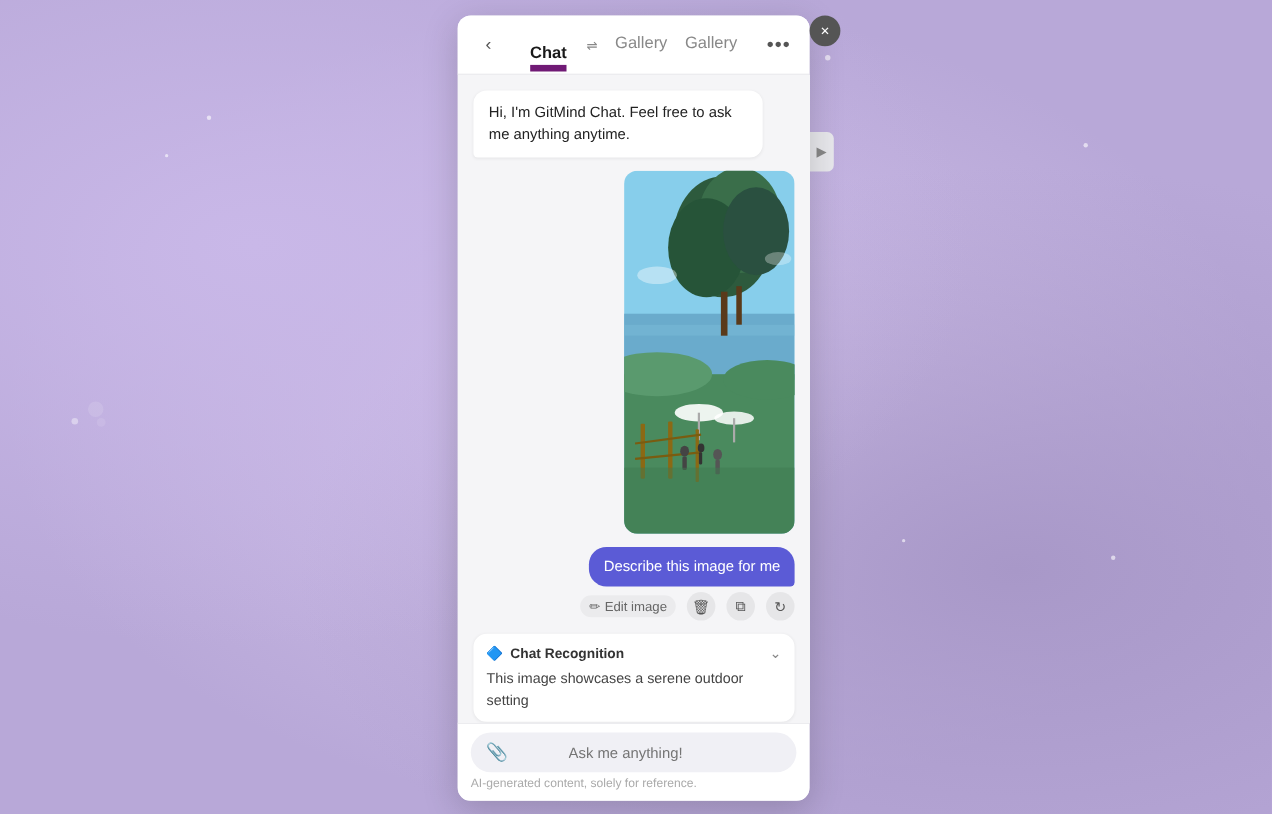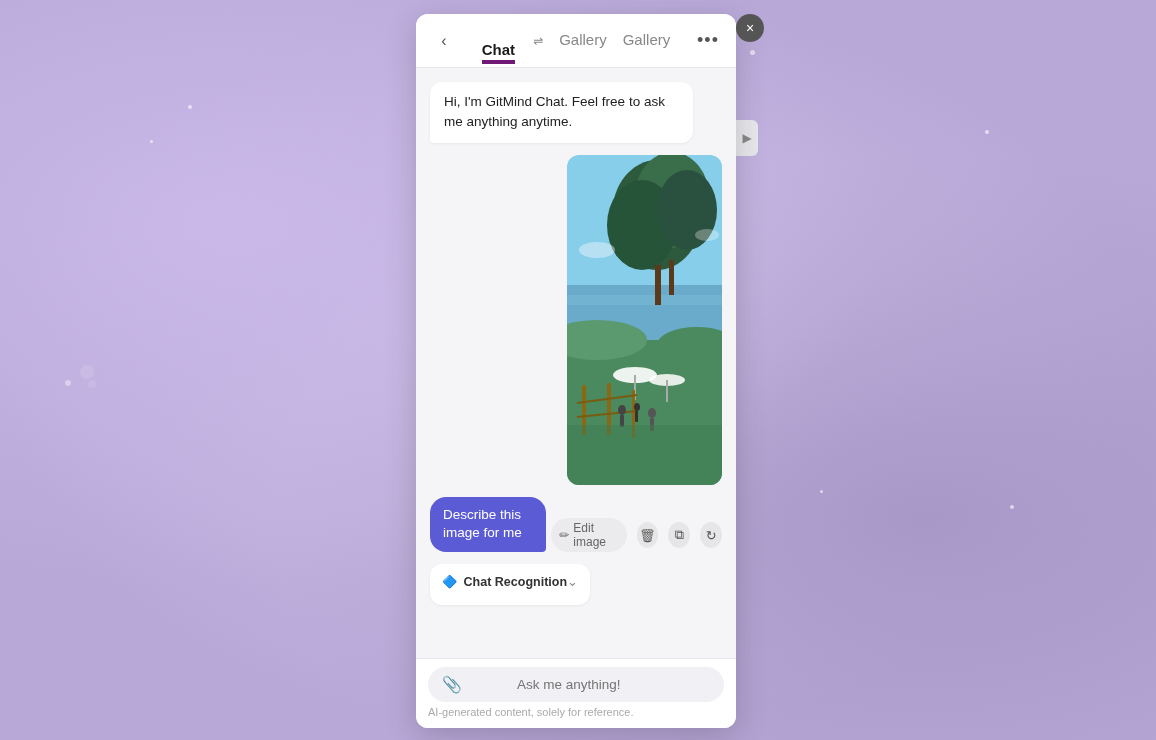--- a/index.html
+++ b/index.html
@@ -114,21 +114,21 @@
       font-size: 15px;
       color: #888;
       cursor: pointer;
       white-space: nowrap;
       padding-bottom: 2px;
     }
 
     .header-tab.active {
       color: #1a1a1a;
       font-weight: 600;
-      border-bottom: 4px solid #701a75;
+      border-bottom: 6px solid #701a75;
       margin-top: 23px;
     }
 
     .swap-icon {
       font-size: 12px;
       color: #888;
       margin-left: 2px;
     }
 
     .more-btn {
@@ -405,21 +405,21 @@
         <ellipse cx="85" cy="258" rx="4" ry="5" fill="#555"></ellipse>
         <rect x="83" y="263" width="4" height="13" fill="#555" rx="1"></rect>
 
         <rect x="0" y="270" width="155" height="60" fill="#3d7a50" opacity="0.5"></rect>
 
         <ellipse cx="30" cy="95" rx="18" ry="8" fill="white" opacity="0.4"></ellipse>
         <ellipse cx="140" cy="80" rx="12" ry="6" fill="white" opacity="0.3"></ellipse>
       </svg>
     </div>
 
-    <div style="align-self:flex-end; display:flex; flex-direction:row; align-items:flex-end; gap:5px;">
+    <div style="align-self:flex-end; display:flex; flex-direction:column; align-items:flex-end; gap:5px;">
       <div class="user-text-bubble">
         <span>Describe this image for me</span>
       </div>
 
       <div class="msg-actions">
         <div class="edit-again-btn">
           <span>✏</span>
           <span>Edit image</span>
         </div>
         <div class="action-icon-btn">
@@ -435,20 +435,21 @@
     </div>
 
     <div class="ai-response">
       <div class="ai-response-header">
         <div class="ai-response-label">
           <span>🔷</span>
           <span>Chat Recognition</span>
         </div>
         <span class="chevron-down">⌄</span>
       </div>
+      <p class="ai-response-text">This image showcases a serene outdoor setting</p>
     </div>
 
   </div>
 
   <div class="input-bar">
     <div class="input-row">
       <span class="attach-btn">📎</span>
       <input class="chat-input" type="text" placeholder="Ask me anything!" style="">
     </div>
     <p class="disclaimer">AI-generated content, solely for reference.</p>

